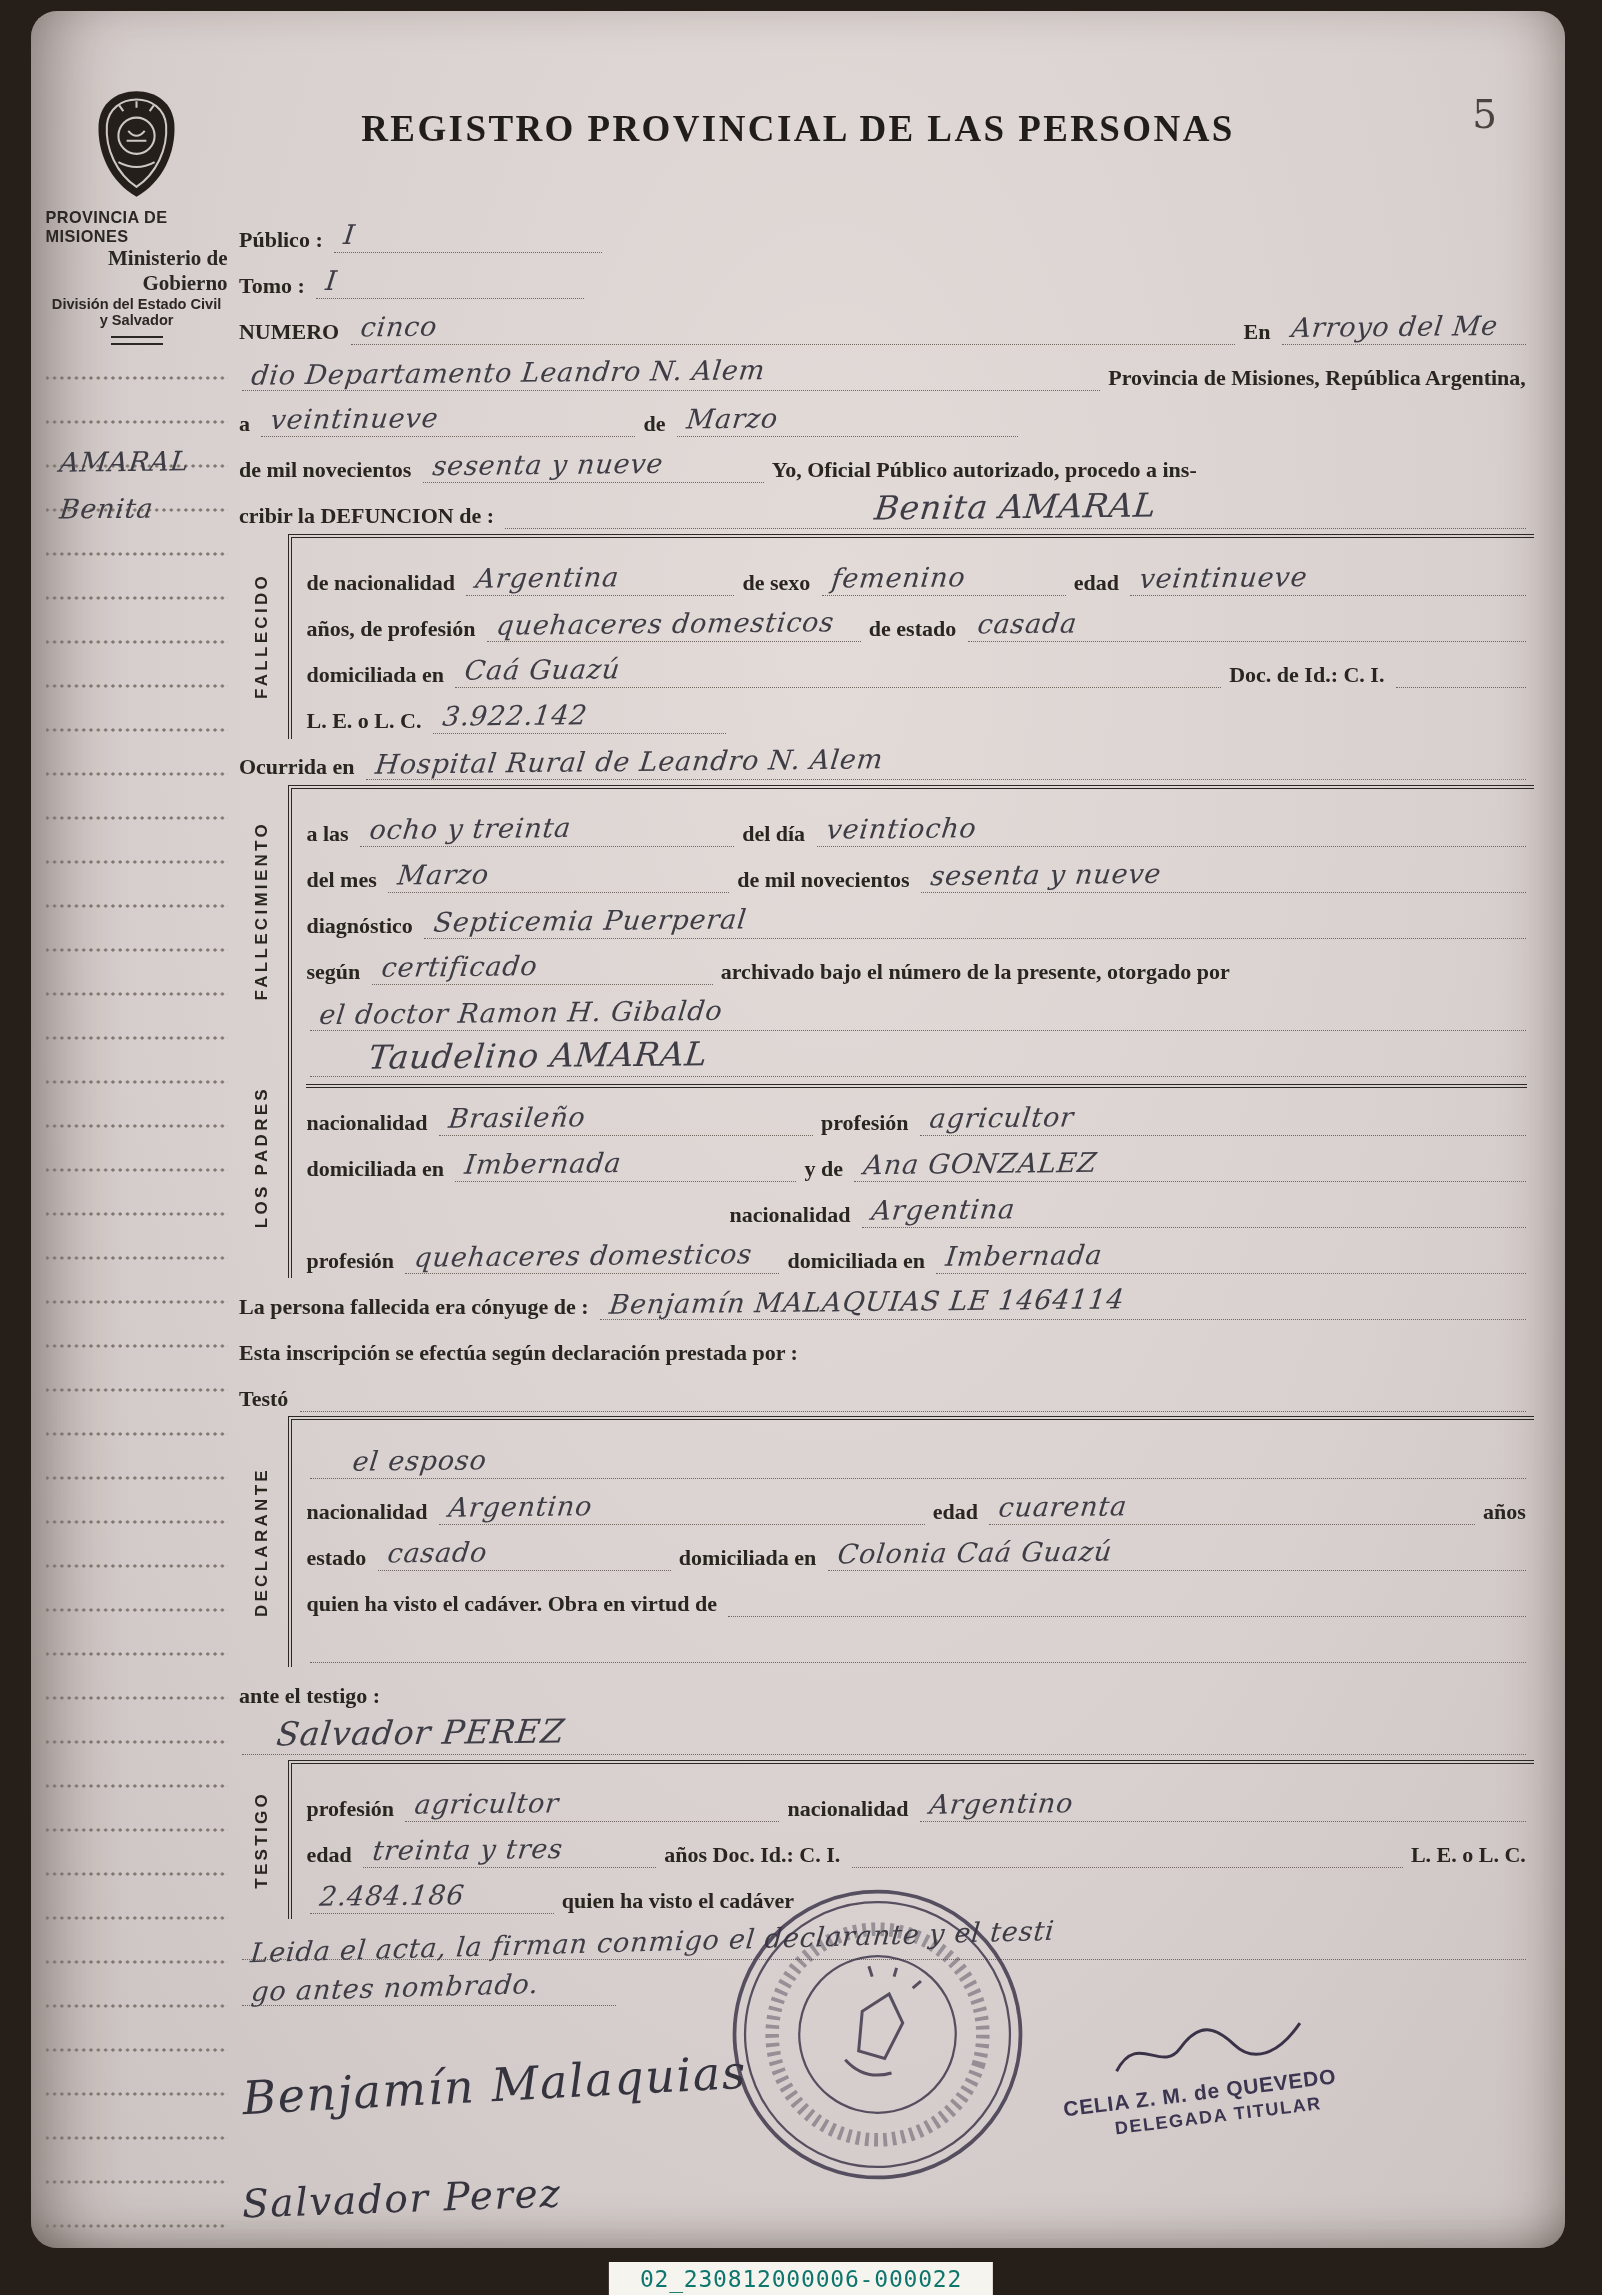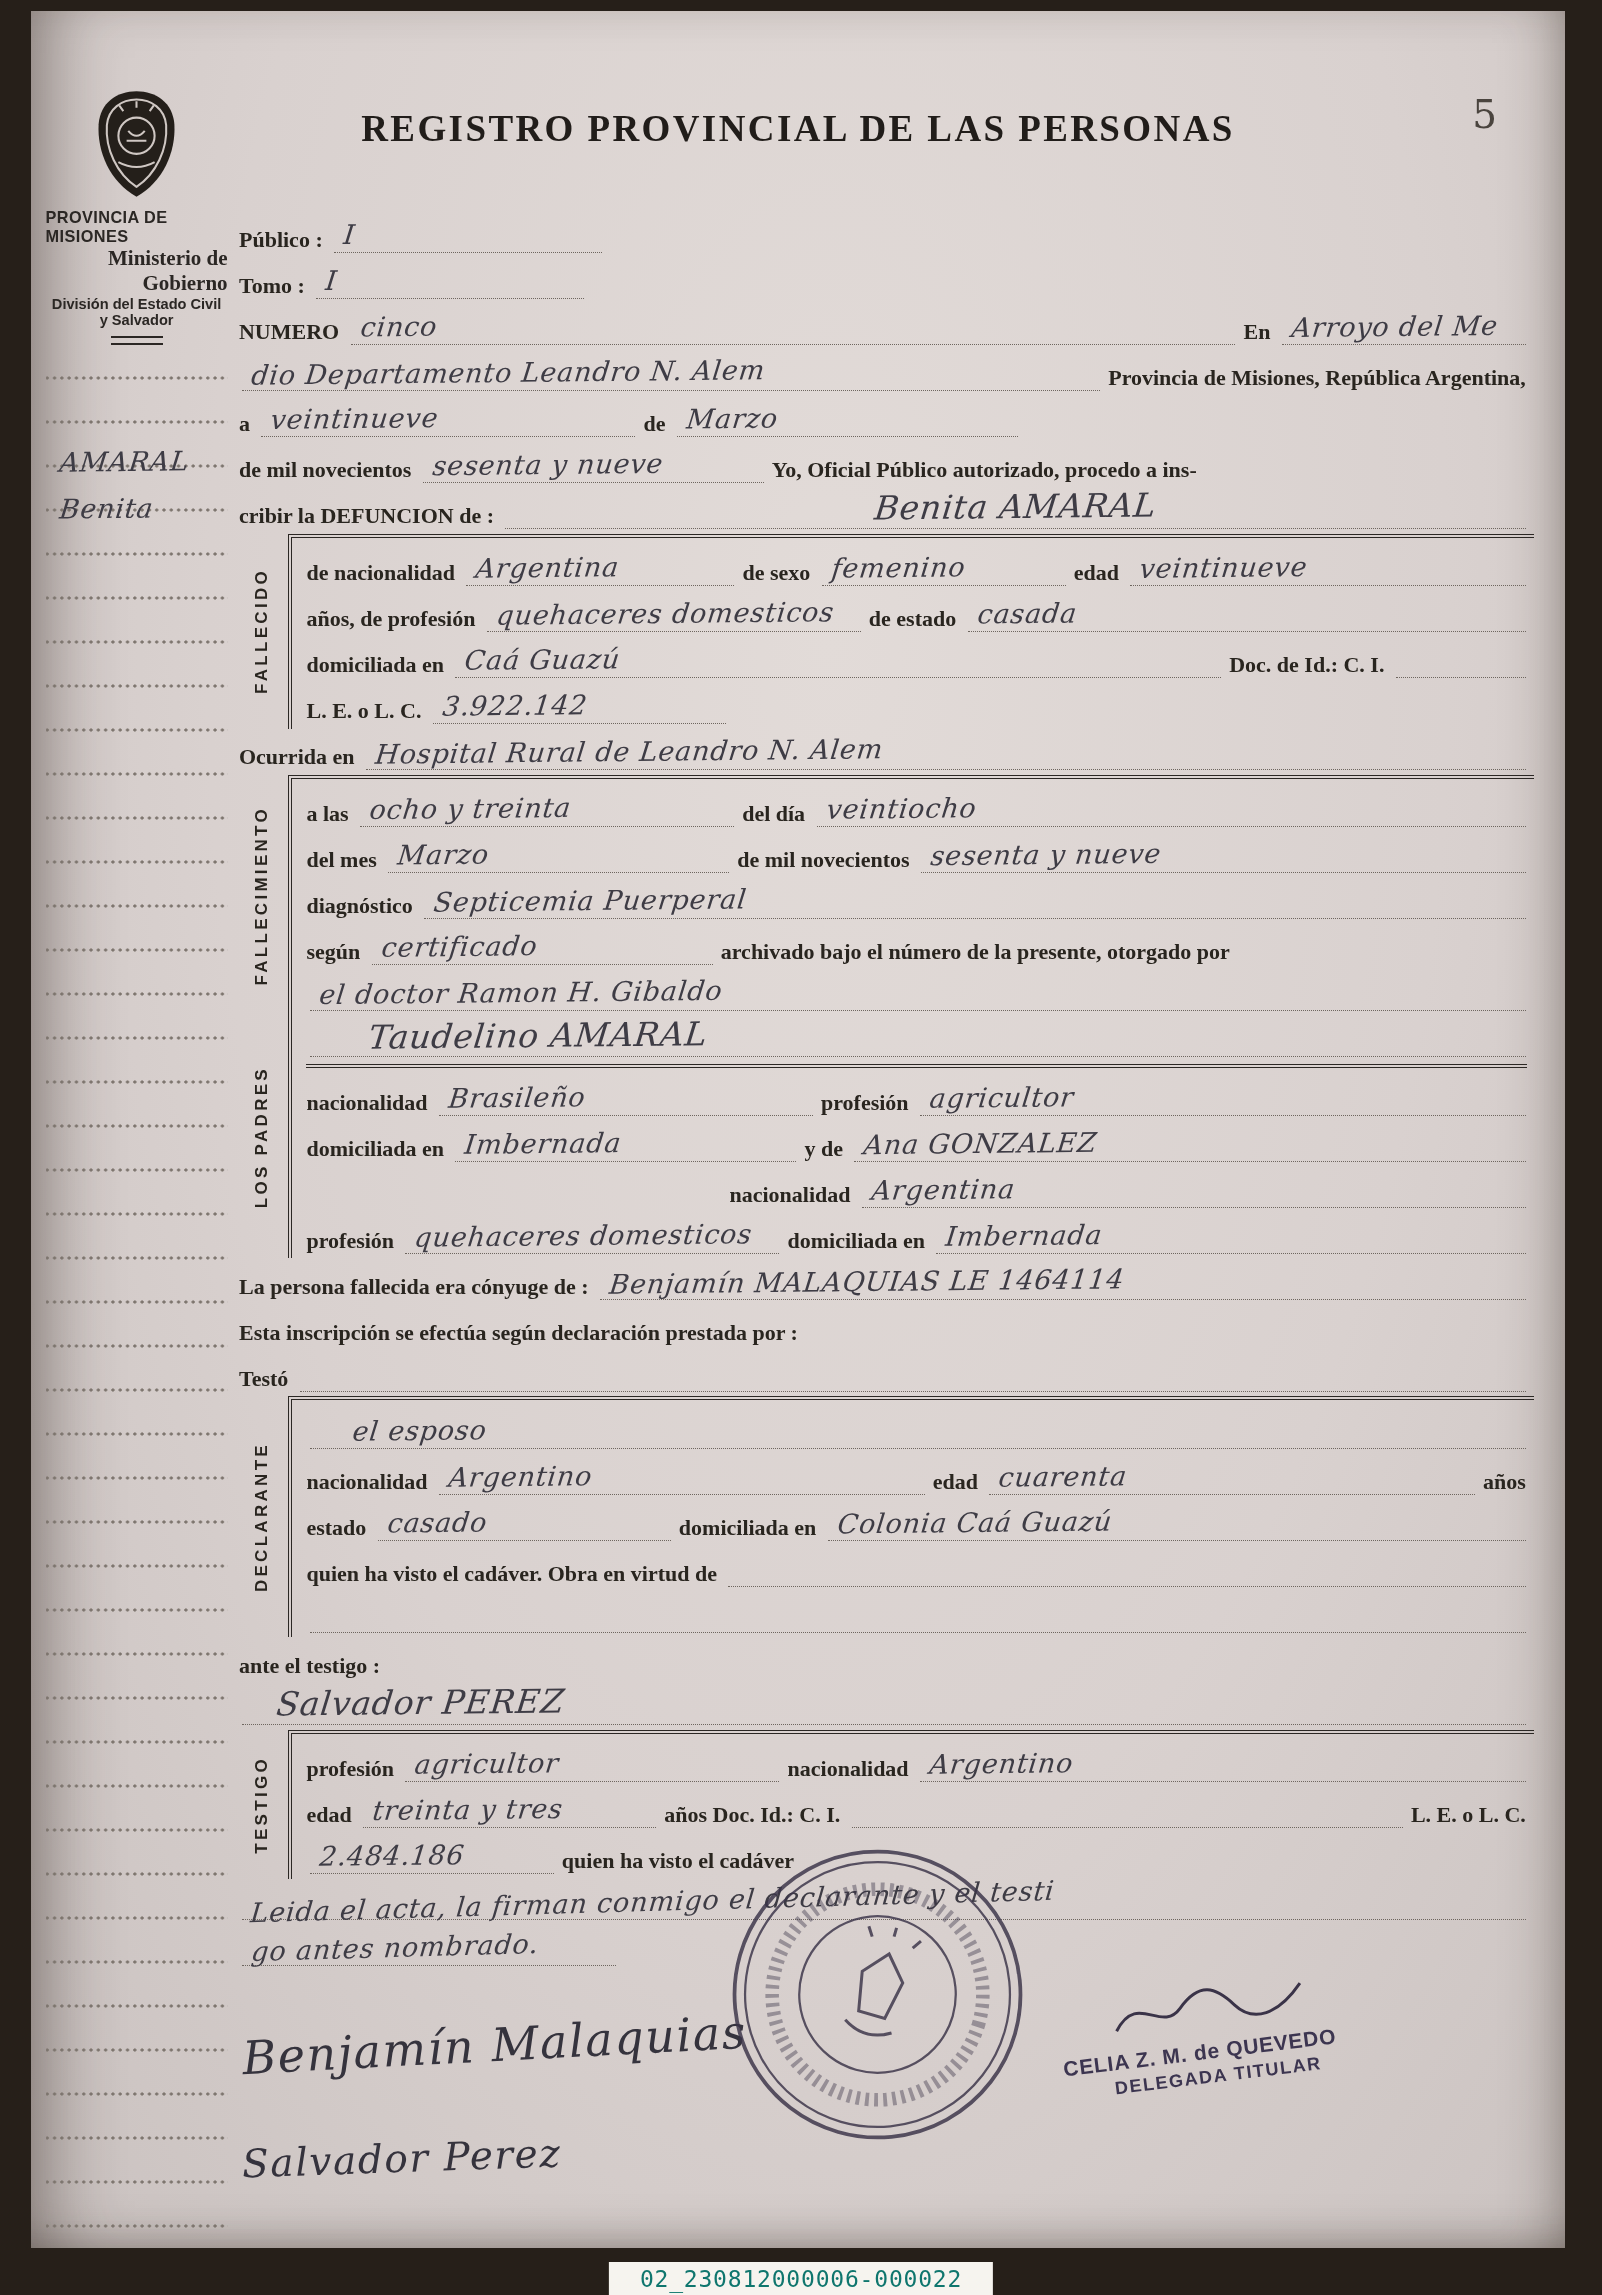--- a/index.html
+++ b/index.html
@@ -12,20 +12,21 @@
   .scan{position:absolute;inset:0;}
   
   .sheet{
     position:absolute;left:31px;right:37px;top:11.4px;bottom:47px;
     background:radial-gradient(ellipse at 52% 28%, #e2dbd8 0%, #d9d1cf 55%, #cac2c0 100%);
     box-shadow:inset 57px 0 73px -41px rgba(45,34,26,.45),
                inset -41px 0 57px -37px rgba(45,34,26,.40),
                inset 0 -33px 49px -33px rgba(45,34,26,.35);
     overflow:hidden;
     color:#2b2724;
+    border-radius:26px;
   }
   
   .title{
     position:absolute;top:96px;left:0;right:0;text-align:center;
     font:bold 37px "Liberation Serif",serif;letter-spacing:2.4px;color:#211d1a;
   }
   .pageno{
     position:absolute;top:81px;right:68px;
     font:39px "DejaVu Serif",serif;color:#4a443e;
   }
@@ -64,21 +65,21 @@
     font-family:"DejaVu Serif",serif;font-style:italic;font-weight:400;
     font-size:27px;color:#3e3c45;letter-spacing:0.8px;
     transform:skewX(-7deg) rotate(-.6deg);
     padding:0 9.8px 1.6px;white-space:nowrap;
   }
   .hw-lg{font-size:33px;}
   .tilt{transform:skewX(-7deg) rotate(-1.6deg);}
   
   .section{position:relative;margin-left:4.9px;padding-left:44px;}
   .fields{border-left:4.1px double #2b2724;padding-left:14.6px;}
-  .fields.boxtop{border-top:4.1px double #2b2724;padding-top:7px;}
+  .fields.boxtop{border-top:4.1px double #2b2724;padding-top:17px;}
   .vlabel{position:absolute;left:0;top:0;bottom:0;width:36px;display:flex;align-items:center;justify-content:center;}
   .vlabel span{
     writing-mode:vertical-rl;transform:rotate(180deg);
     font:bold 17px "Liberation Sans",sans-serif;letter-spacing:3.3px;color:#29251f;
   }
   .dbl{border-top:4.1px double #2b2724;height:0;margin:1.6px 6.5px 6.5px 0;}
   .indent{padding-left:423px;}
   
   .sig-block{position:relative;height:268px;margin-top:11.4px;overflow:visible;}
   .sig{position:absolute;font-family:"DejaVu Serif",serif;font-style:italic;color:#35333d;}

